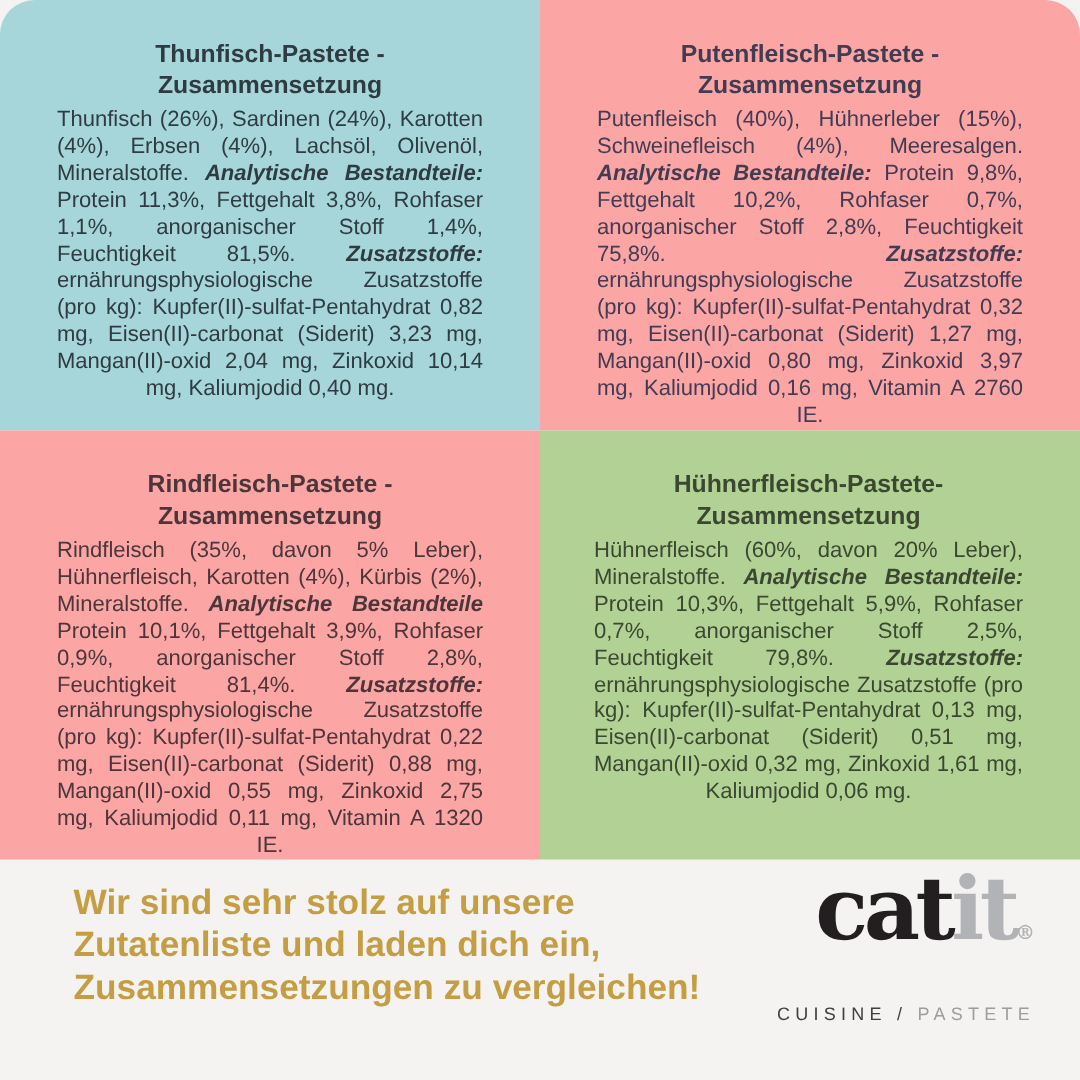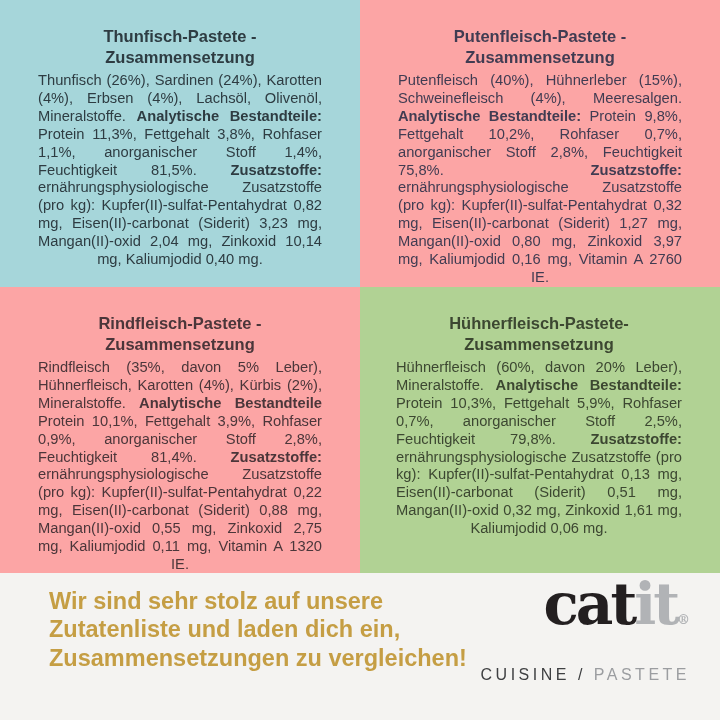--- a/index.html
+++ b/index.html
@@ -5,20 +5,21 @@
   html, body { margin: 0; padding: 0; }
   body {
     width: 720px; height: 720px;
     font-family: "Liberation Sans", sans-serif;
     background: #f4f3f1;
   }
   .canvas {
     width: 720px; height: 720px;
     overflow: hidden;
     position: relative;
+    border-radius: 23px;
   }
   .grid {
     display: grid;
     grid-template-columns: 360px 360px;
     grid-template-rows: 287px 286px;
   }
   .panel {
     box-sizing: border-box;
     padding: 26px 38px 0 38px;
     overflow: hidden;
@@ -30,21 +31,21 @@
     font-weight: 700;
     text-align: center;
   }
   .panel-body {
     margin: 0;
     font-size: 14.7px;
     line-height: 17.9px;
     text-align: justify;
     text-align-last: center;
   }
-  .panel-body b { font-weight: 700; }
+  .panel-body b { font-weight: 700; font-style: italic; }
   .footer {
     height: 119px;
     box-sizing: border-box;
     display: flex;
     align-items: center;
     padding: 0 30px 6px 49px;
   }
   .slogan {
     font-weight: 700;
     font-size: 23.5px;
@@ -63,21 +64,21 @@
     letter-spacing: -3px;
     white-space: nowrap;
   }
   .wm-reg {
     font-size: 13px;
     letter-spacing: 0;
     vertical-align: baseline;
   }
   .logo-sub {
     margin-top: 19px;
-    font-size: 16px;
+    font-size: 12px;
     letter-spacing: 3.5px;
     white-space: nowrap;
   }
 </style>
 </head>
 <body>
 
 <div class="canvas">
 
   <div class="grid" id="grid">

